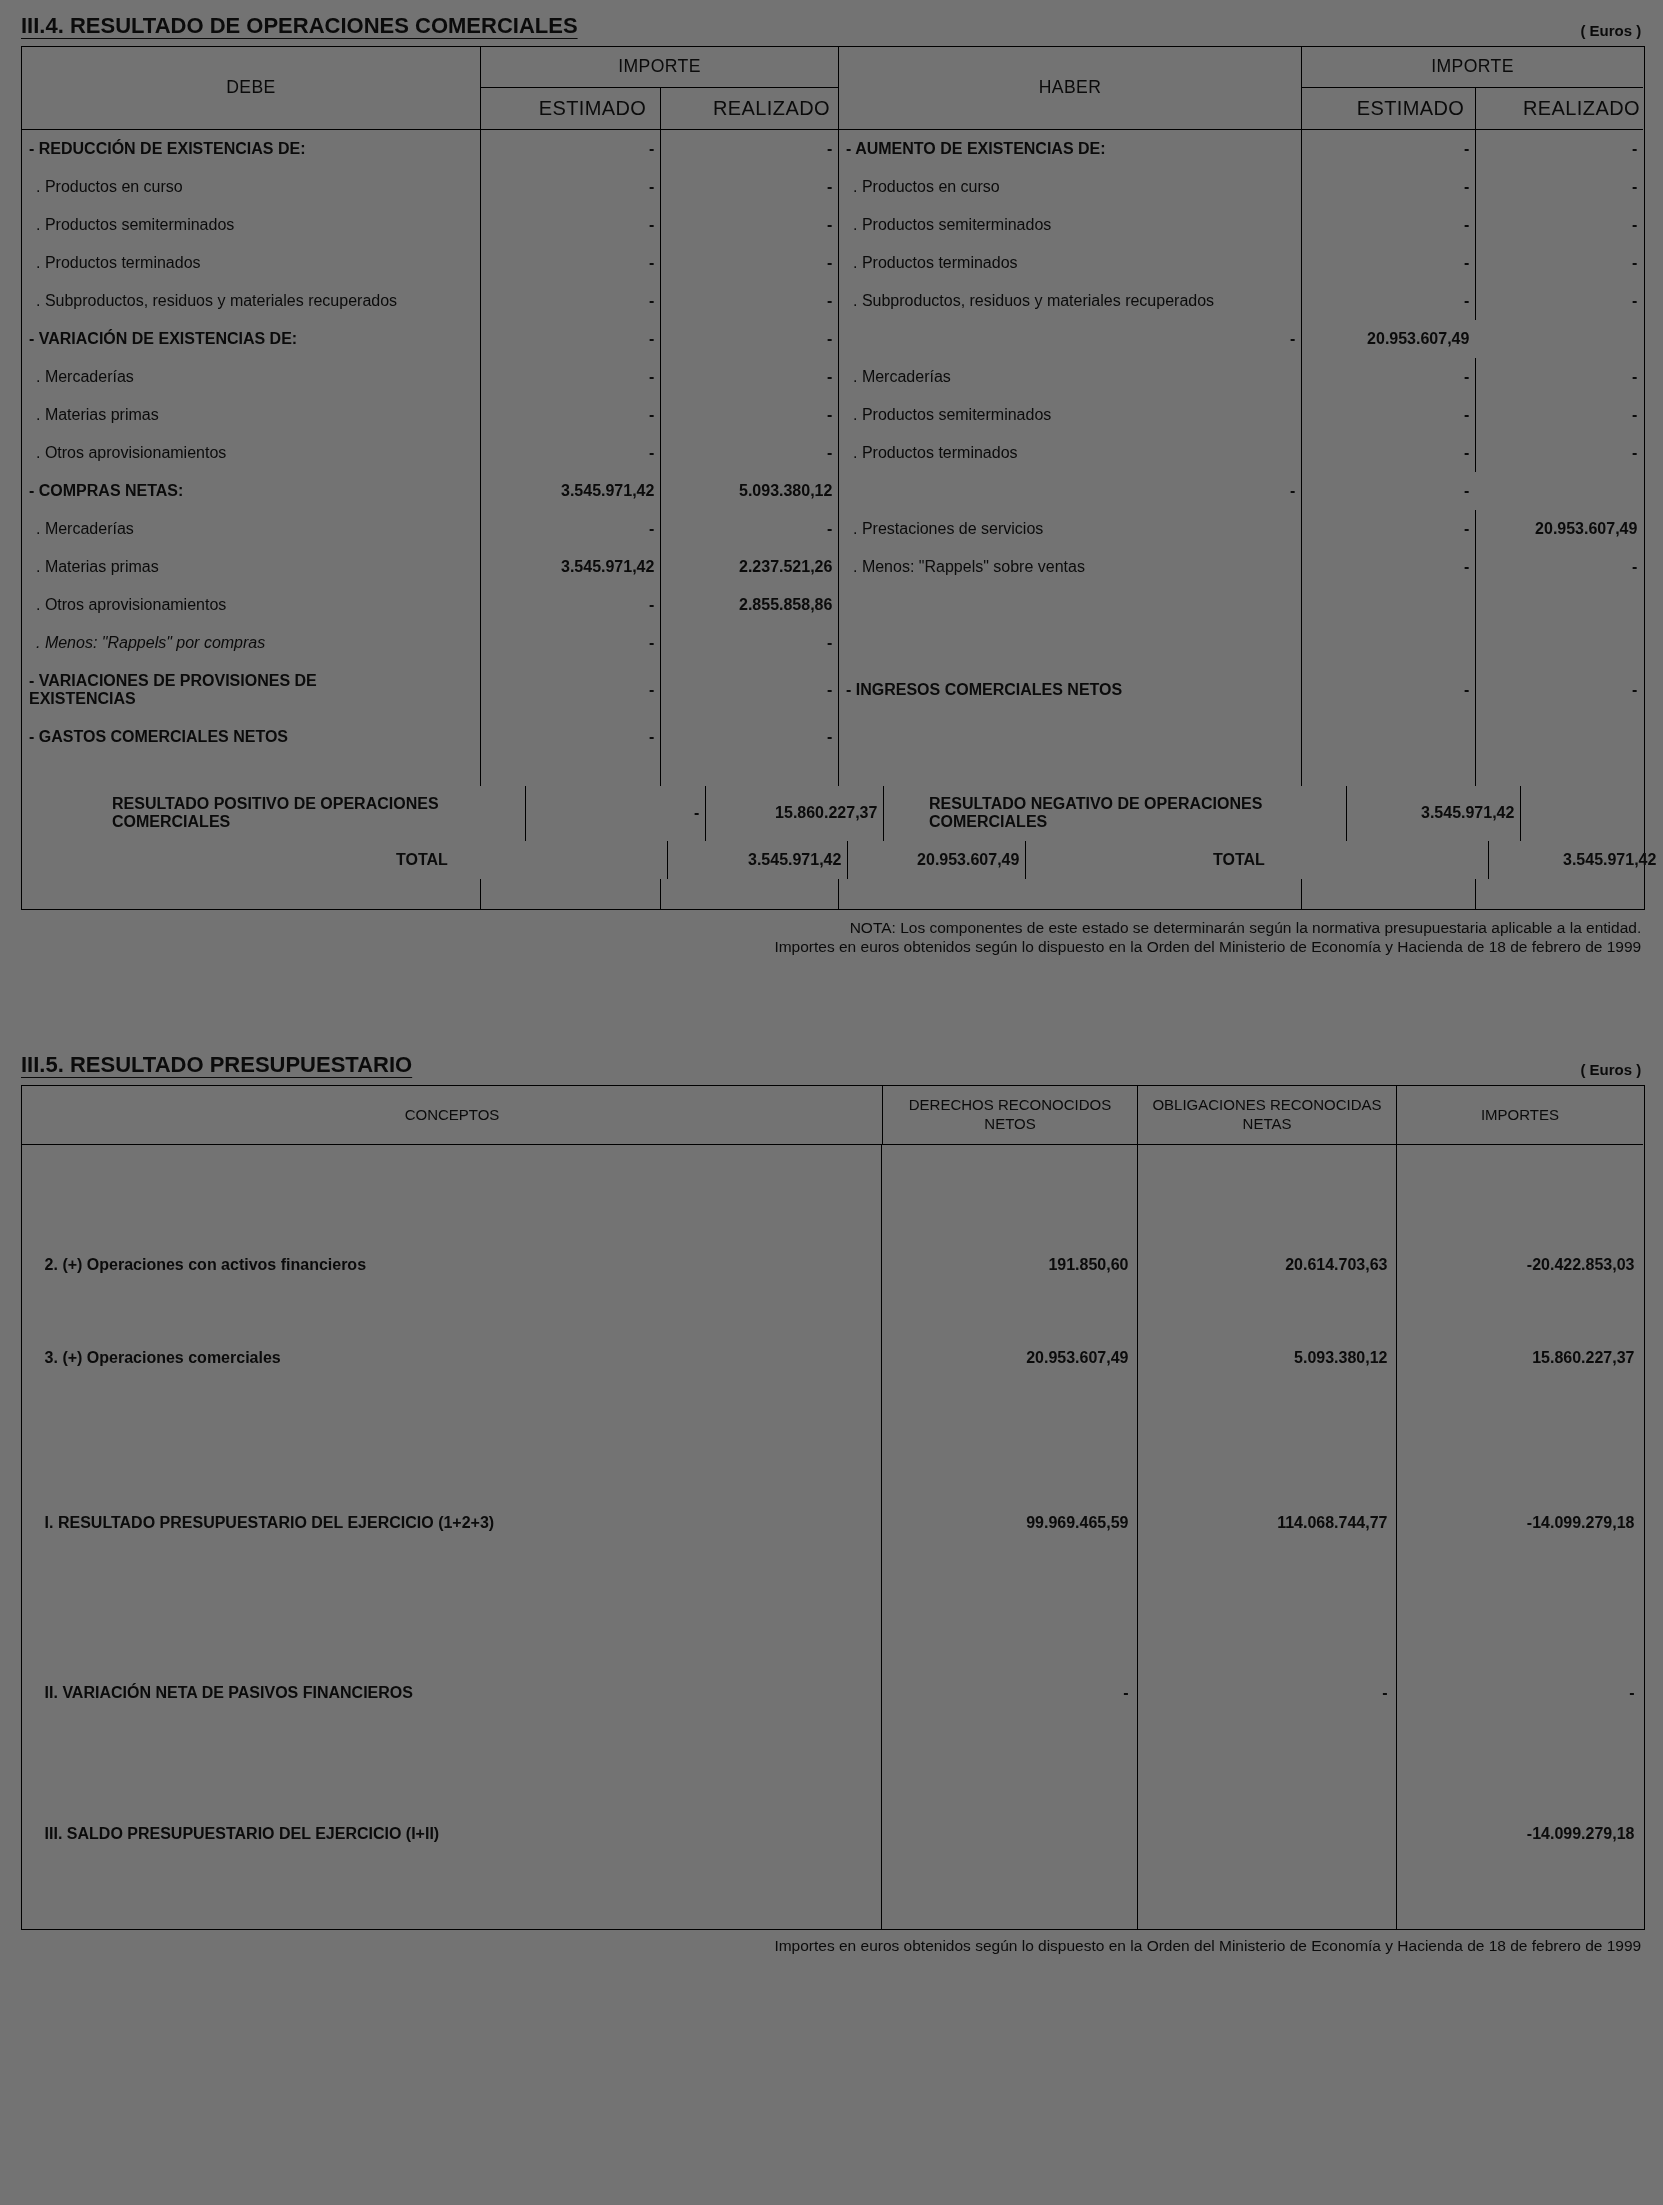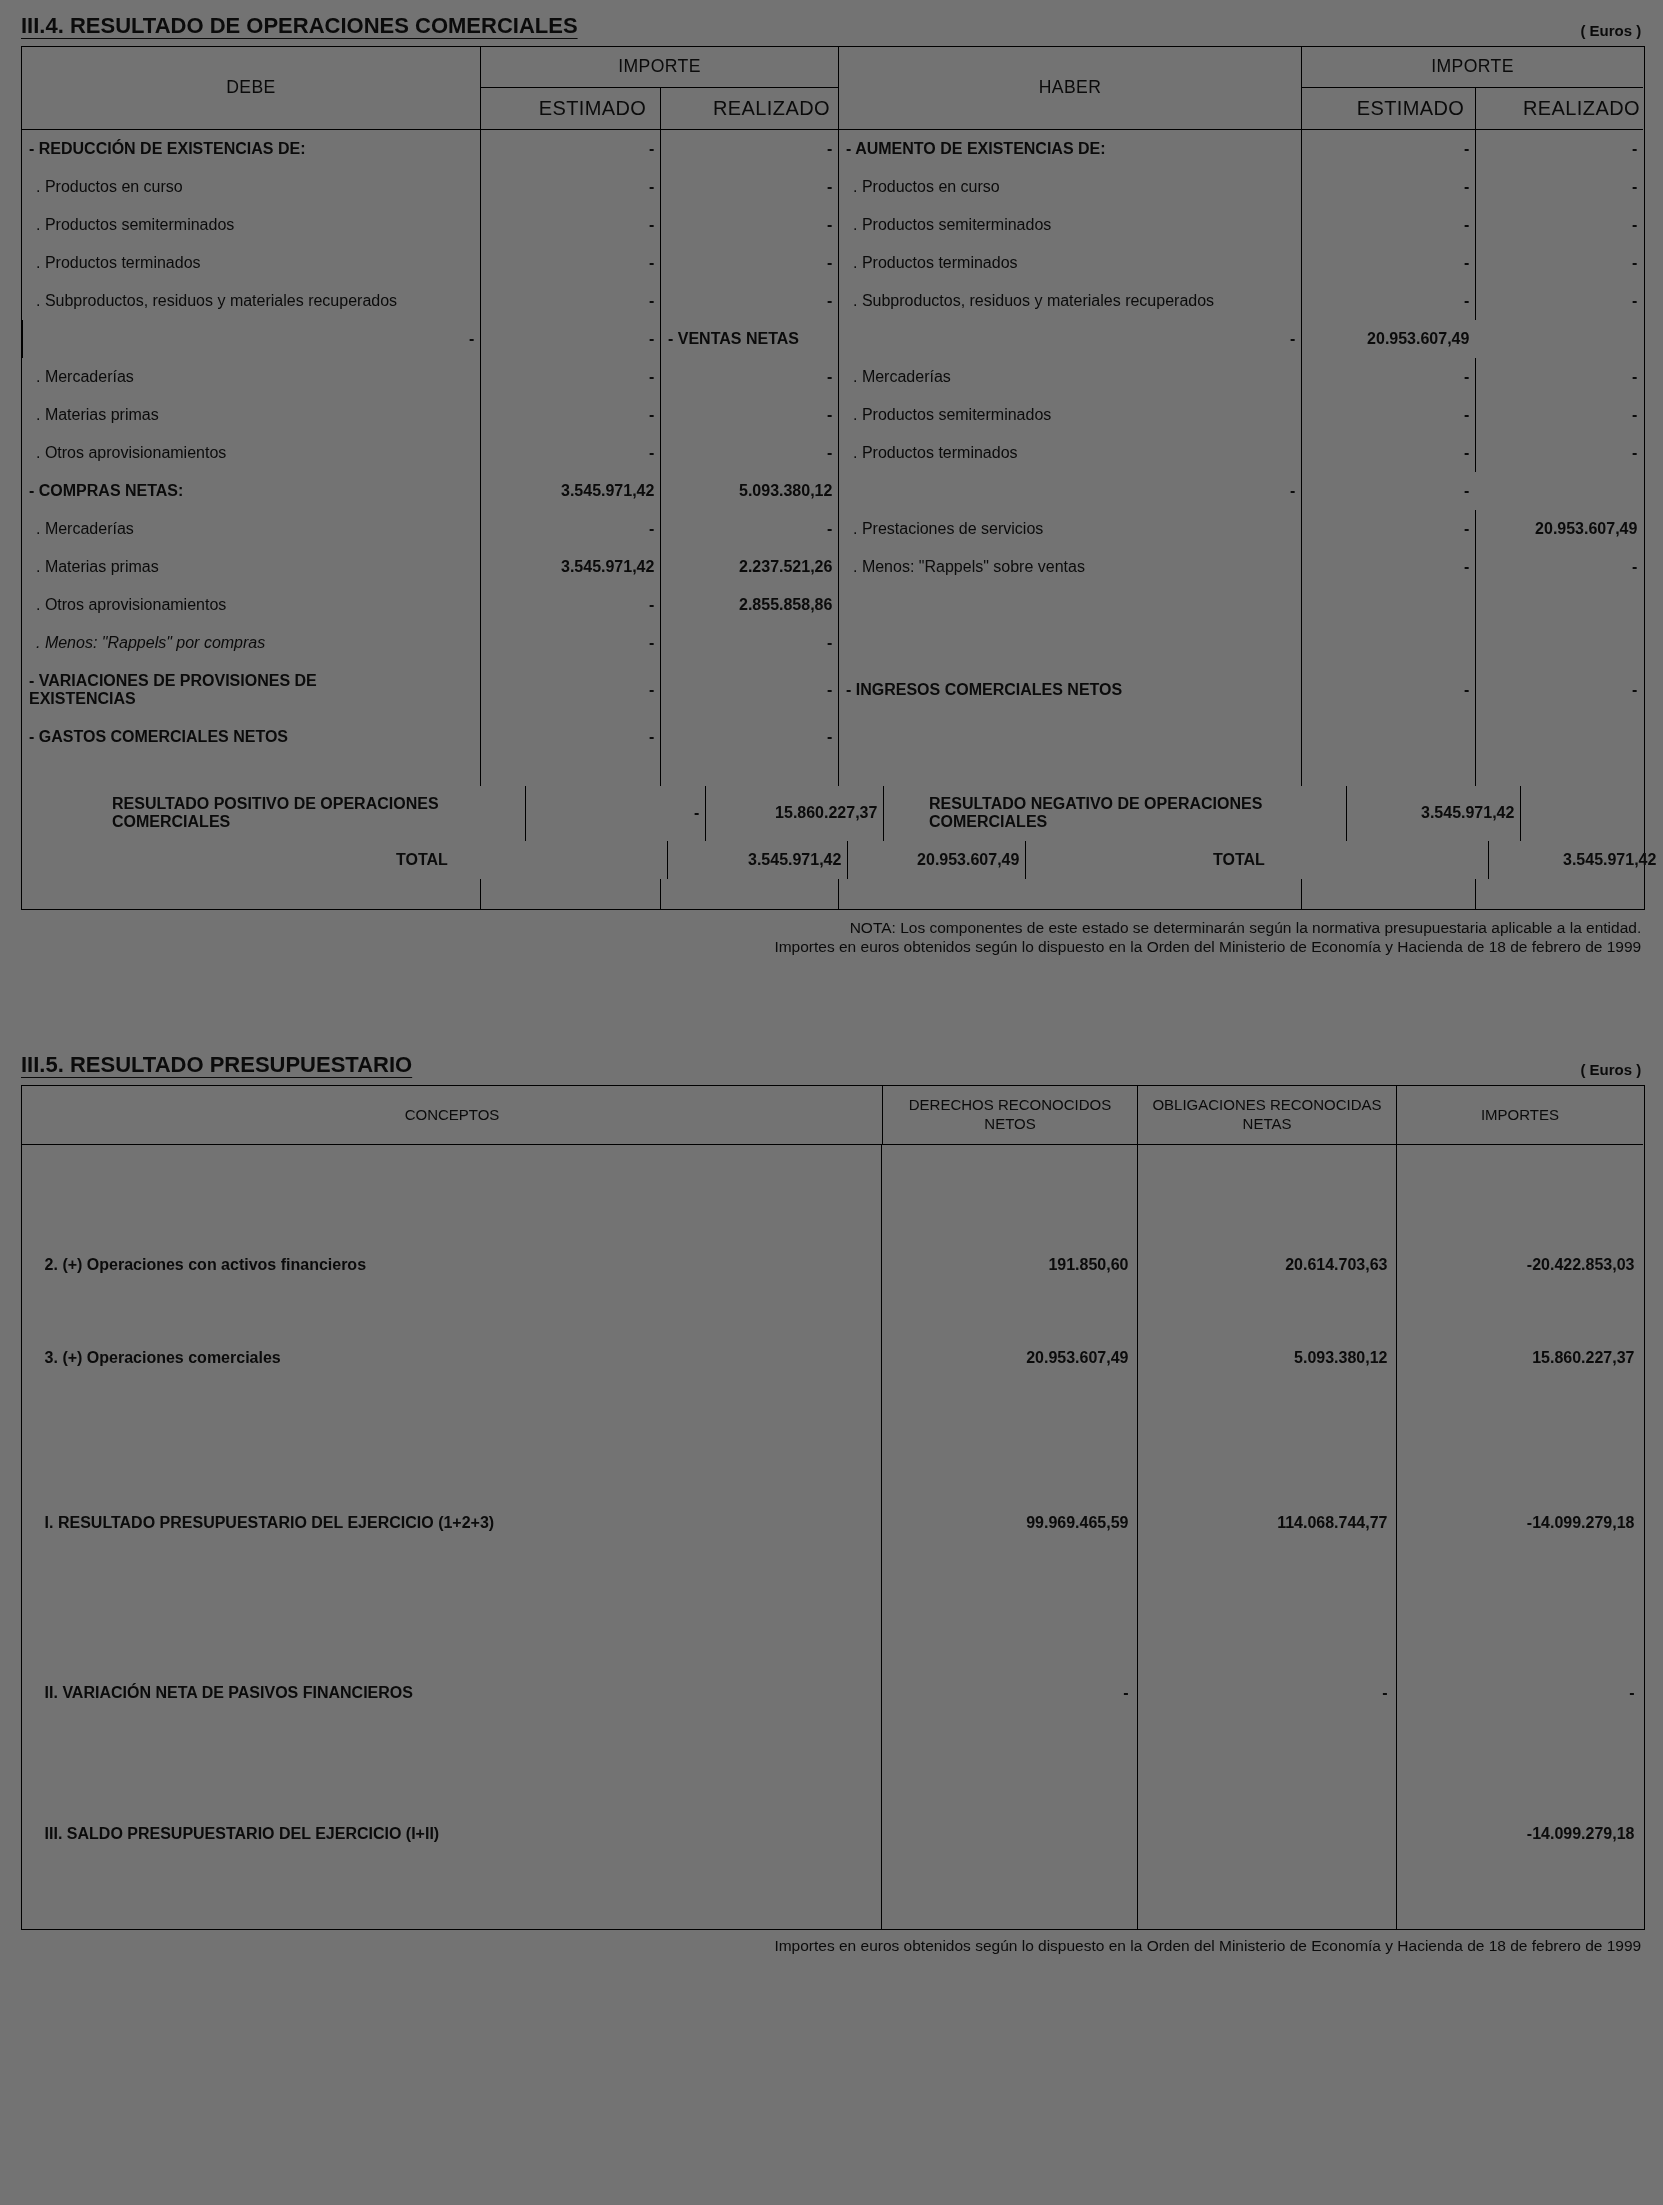--- a/index.html
+++ b/index.html
@@ -124,23 +124,23 @@
         <div class="row">
           <div class="cell lbl sub">. Subproductos, residuos y materiales recuperados</div>
           <div class="cell val bl">-</div>
           <div class="cell val bl">-</div>
           <div class="cell lbl bl sub">. Subproductos, residuos y materiales recuperados</div>
           <div class="cell val bl">-</div>
           <div class="cell val bl">-</div>
         </div>
 
         <div class="row">
-          <div class="cell val bl">-</div>
-          <div class="cell val bl">-</div>
-          <div class="cell lbl bl cat">- VENTAS NETAS</div>
+          <div class="cell lbl cat">- VARIACIÓN DE EXISTENCIAS DE:</div>
+          <div class="cell val bl">-</div>
+          <div class="cell val bl">-</div>
           <div class="cell val bl">-</div>
           <div class="cell val bl">20.953.607,49</div>
         </div>
 
         <div class="row">
           <div class="cell lbl sub">. Mercaderías</div>
           <div class="cell val bl">-</div>
           <div class="cell val bl">-</div>
           <div class="cell lbl bl sub">. Mercaderías</div>
           <div class="cell val bl">-</div>

